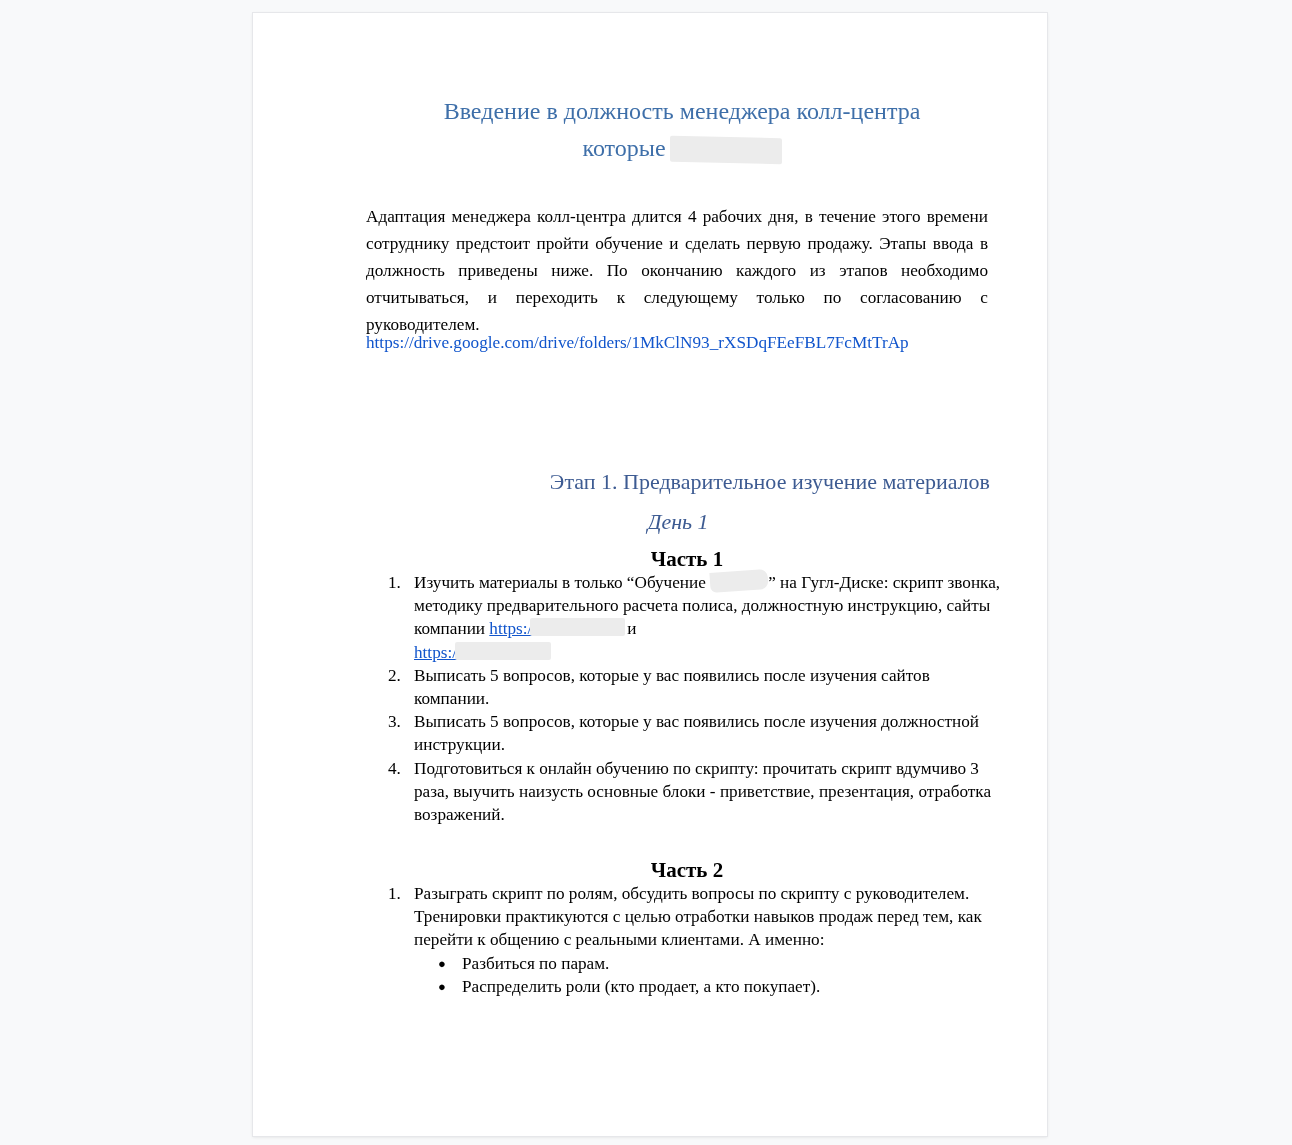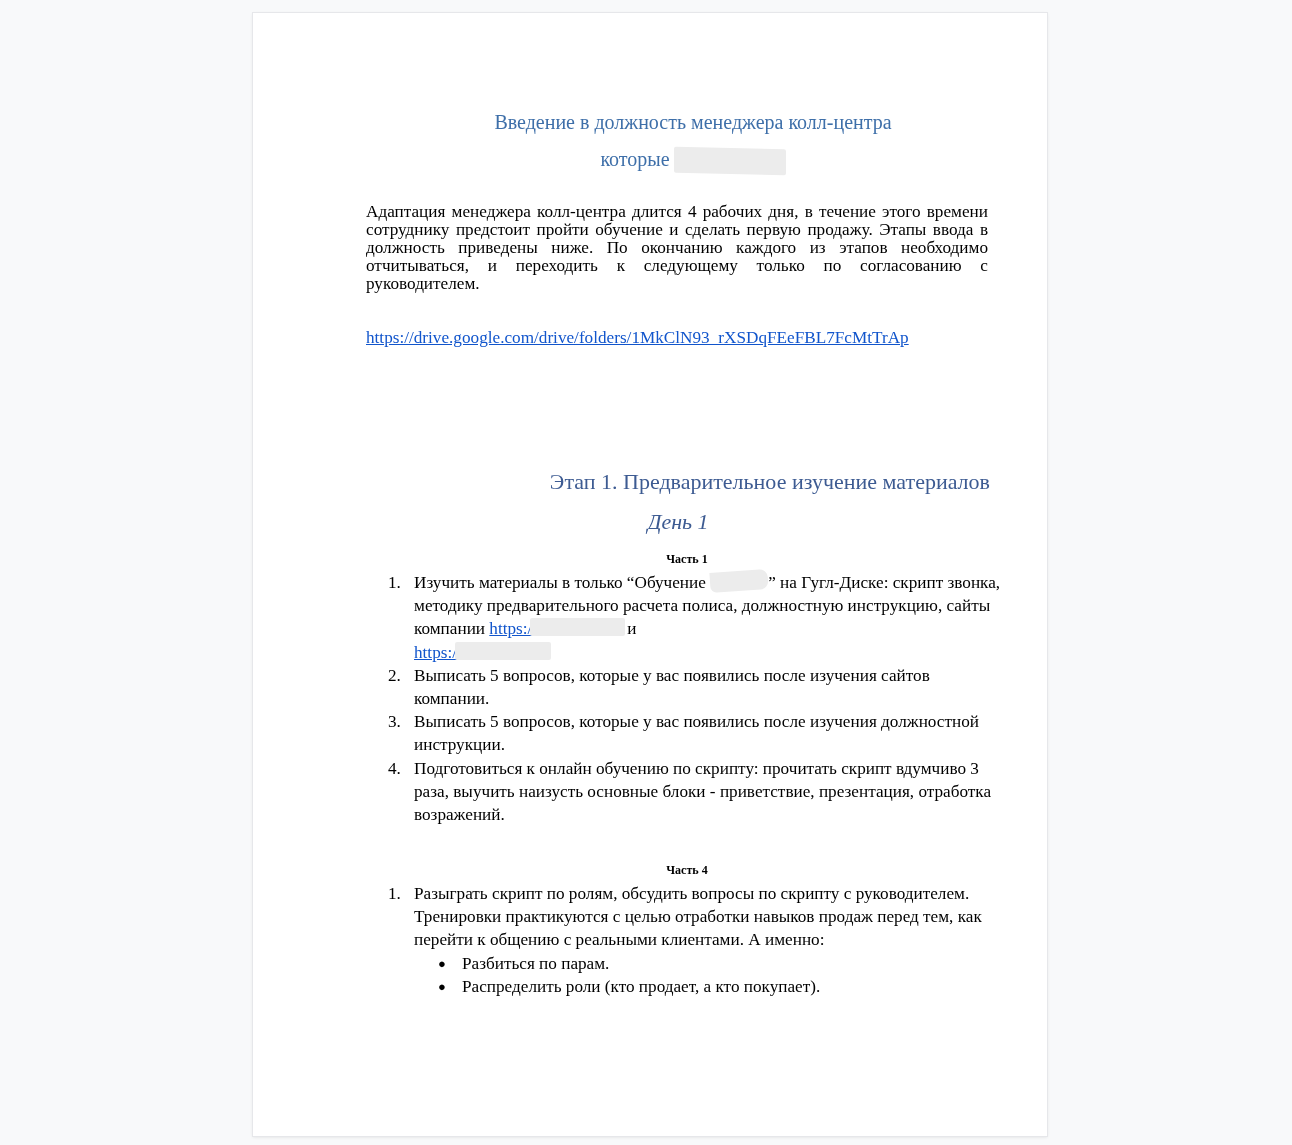--- a/index.html
+++ b/index.html
@@ -29,55 +29,54 @@
       left: 113px;
       top: 0;
       width: 624px;
     }
     .doc-title {
       position: absolute;
       left: 0;
       top: 76px;
       width: 624px;
       text-align: center;
-      font-size: 20px;
+      font-size: 24px;
       line-height: 37px;
       color: #3e6fa9;
-      margin: 15px;
+      margin: 4px;
       font-weight: normal;
     }
     .redact {
       display: inline-block;
       background: #ececec;
       vertical-align: middle;
       border-radius: 2px;
     }
     .redact-title {
       width: 112px;
       height: 26px;
       margin-left: 4px;
       transform: skewY(1.2deg);
     }
     .para {
       position: absolute;
       left: 0;
       width: 622px;
       font-size: 17.2px;
-      line-height: 18px;
+      line-height: 27px;
       text-align: justify;
       margin: 0;
     }
     .p1 { top: 190px; }
     .p2 { top: 316px; }
     .last-line-justify {
       text-align-last: justify;
     }
     a.link {
       color: #1155cc;
-      text-decoration: underline;
     }
     .h-stage {
       position: absolute;
       left: 0;
       top: 454px;
       width: 624px;
       text-align: right;
       font-size: 22px;
       line-height: 30px;
       color: #3d5b92;
@@ -95,21 +94,21 @@
       color: #3d5b92;
       margin: 0;
       font-weight: normal;
       font-style: italic;
     }
     .h-part {
       position: absolute;
       left: 0;
       width: 642px;
       text-align: center;
-      font-size: 12px;
+      font-size: 21px;
       line-height: 23px;
       font-weight: bold;
       margin: 0;
     }
     .part1 { top: 535px; }
     .part2 { top: 846px; }
     ol.steps {
       position: absolute;
       left: 0;
       width: 640px;
@@ -205,21 +204,21 @@
       <li>
         <span class="num">3.</span>
         <span>Выписать 5 вопросов, которые у вас появились после изучения должностной инструкции.</span>
       </li>
       <li>
         <span class="num">4.</span>
         <span>Подготовиться к онлайн обучению по скрипту: прочитать скрипт вдумчиво 3 раза, выучить наизусть основные блоки - приветствие, презентация, отработка возражений.</span>
       </li>
     </ol>
 
-    <h4 class="h-part part2">Часть 4</h4>
+    <h4 class="h-part part2">Часть 2</h4>
     <ol class="steps list2">
       <li>
         <span class="num">1.</span>
         <span>Разыграть скрипт по ролям, обсудить вопросы по скрипту с руководителем. Тренировки практикуются с целью отработки навыков продаж перед тем, как перейти к общению с реальными клиентами. А именно:</span>
         <ul class="bullets">
           <li>
             <span class="bullet">●</span>
             <span>Разбиться по парам.</span>
           </li>
           <li>

